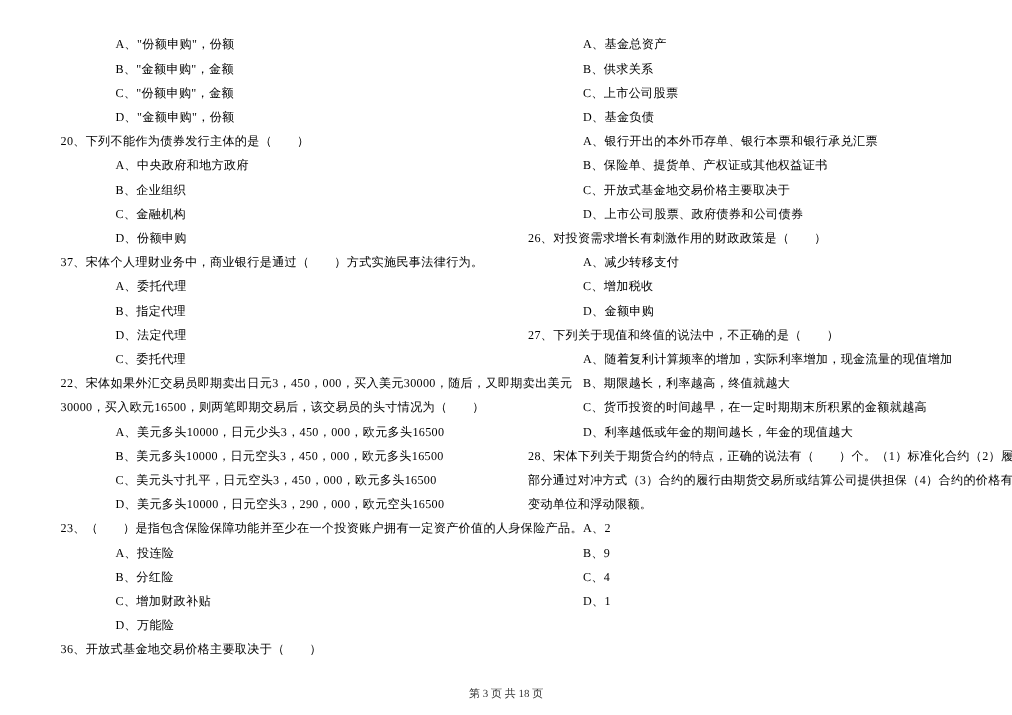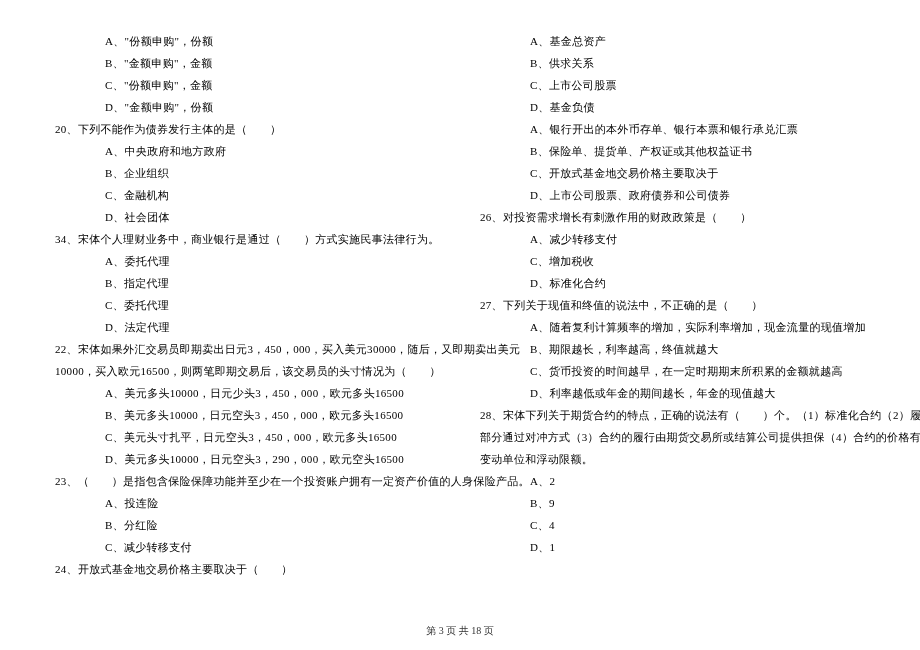--- a/index.html
+++ b/index.html
@@ -60,51 +60,52 @@
 <div class="page">
   <div class="col col-left" id="left-col">
       <div class="line opt-indent">A、"份额申购"，份额</div>
       <div class="line opt-indent">B、"金额申购"，金额</div>
       <div class="line opt-indent">C、"份额申购"，金额</div>
       <div class="line opt-indent">D、"金额申购"，份额</div>
       <div class="line q-indent">20、下列不能作为债券发行主体的是（　　）</div>
       <div class="line opt-indent">A、中央政府和地方政府</div>
       <div class="line opt-indent">B、企业组织</div>
       <div class="line opt-indent">C、金融机构</div>
-      <div class="line opt-indent">D、社会团体</div>
-      <div class="line q-indent">34、宋体个人理财业务中，商业银行是通过（　　）方式实施民事法律行为。</div>
+      <div class="line opt-indent">D、份额申购</div>
+      <div class="line q-indent">37、宋体个人理财业务中，商业银行是通过（　　）方式实施民事法律行为。</div>
       <div class="line opt-indent">A、委托代理</div>
       <div class="line opt-indent">B、指定代理</div>
+      <div class="line opt-indent">D、法定代理</div>
       <div class="line opt-indent">C、委托代理</div>
-      <div class="line opt-indent">D、法定代理</div>
       <div class="line q-indent">22、宋体如果外汇交易员即期卖出日元3，450，000，买入美元30000，随后，又即期卖出美元</div>
-      <div class="line q-indent">10000，买入欧元16500，则两笔即期交易后，该交易员的头寸情况为（　　）</div>
+      <div class="line q-indent">30000，买入欧元16500，则两笔即期交易后，该交易员的头寸情况为（　　）</div>
       <div class="line opt-indent">A、美元多头10000，日元少头3，450，000，欧元多头16500</div>
       <div class="line opt-indent">B、美元多头10000，日元空头3，450，000，欧元多头16500</div>
       <div class="line opt-indent">C、美元头寸扎平，日元空头3，450，000，欧元多头16500</div>
       <div class="line opt-indent">D、美元多头10000，日元空头3，290，000，欧元空头16500</div>
       <div class="line q-indent">23、（　　）是指包含保险保障功能并至少在一个投资账户拥有一定资产价值的人身保险产品。</div>
       <div class="line opt-indent">A、投连险</div>
       <div class="line opt-indent">B、分红险</div>
-      <div class="line opt-indent">C、减少转移支付</div>
-      <div class="line q-indent">24、开放式基金地交易价格主要取决于（　　）</div>
+      <div class="line opt-indent">C、增加财政补贴</div>
+      <div class="line opt-indent">D、万能险</div>
+      <div class="line q-indent">36、开放式基金地交易价格主要取决于（　　）</div>
     </div>
   <div class="col col-right" id="right-col">
       <div class="line opt-indent">A、基金总资产</div>
       <div class="line opt-indent">B、供求关系</div>
       <div class="line opt-indent">C、上市公司股票</div>
       <div class="line opt-indent">D、基金负债</div>
       <div class="line opt-indent">A、银行开出的本外币存单、银行本票和银行承兑汇票</div>
       <div class="line opt-indent">B、保险单、提货单、产权证或其他权益证书</div>
       <div class="line opt-indent">C、开放式基金地交易价格主要取决于</div>
       <div class="line opt-indent">D、上市公司股票、政府债券和公司债券</div>
       <div class="line q-indent">26、对投资需求增长有刺激作用的财政政策是（　　）</div>
       <div class="line opt-indent">A、减少转移支付</div>
       <div class="line opt-indent">C、增加税收</div>
-      <div class="line opt-indent">D、标准化合约</div>
+      <div class="line opt-indent">D、金额申购</div>
       <div class="line q-indent">27、下列关于现值和终值的说法中，不正确的是（　　）</div>
       <div class="line opt-indent">A、随着复利计算频率的增加，实际利率增加，现金流量的现值增加</div>
       <div class="line opt-indent">B、期限越长，利率越高，终值就越大</div>
       <div class="line opt-indent">C、货币投资的时间越早，在一定时期期末所积累的金额就越高</div>
       <div class="line opt-indent">D、利率越低或年金的期间越长，年金的现值越大</div>
       <div class="line q-indent">28、宋体下列关于期货合约的特点，正确的说法有（　　）个。（1）标准化合约（2）履约大</div>
       <div class="line q-indent">部分通过对冲方式（3）合约的履行由期货交易所或结算公司提供担保（4）合约的价格有最大</div>
       <div class="line q-indent">变动单位和浮动限额。</div>
       <div class="line opt-indent">A、2</div>
       <div class="line opt-indent">B、9</div>

